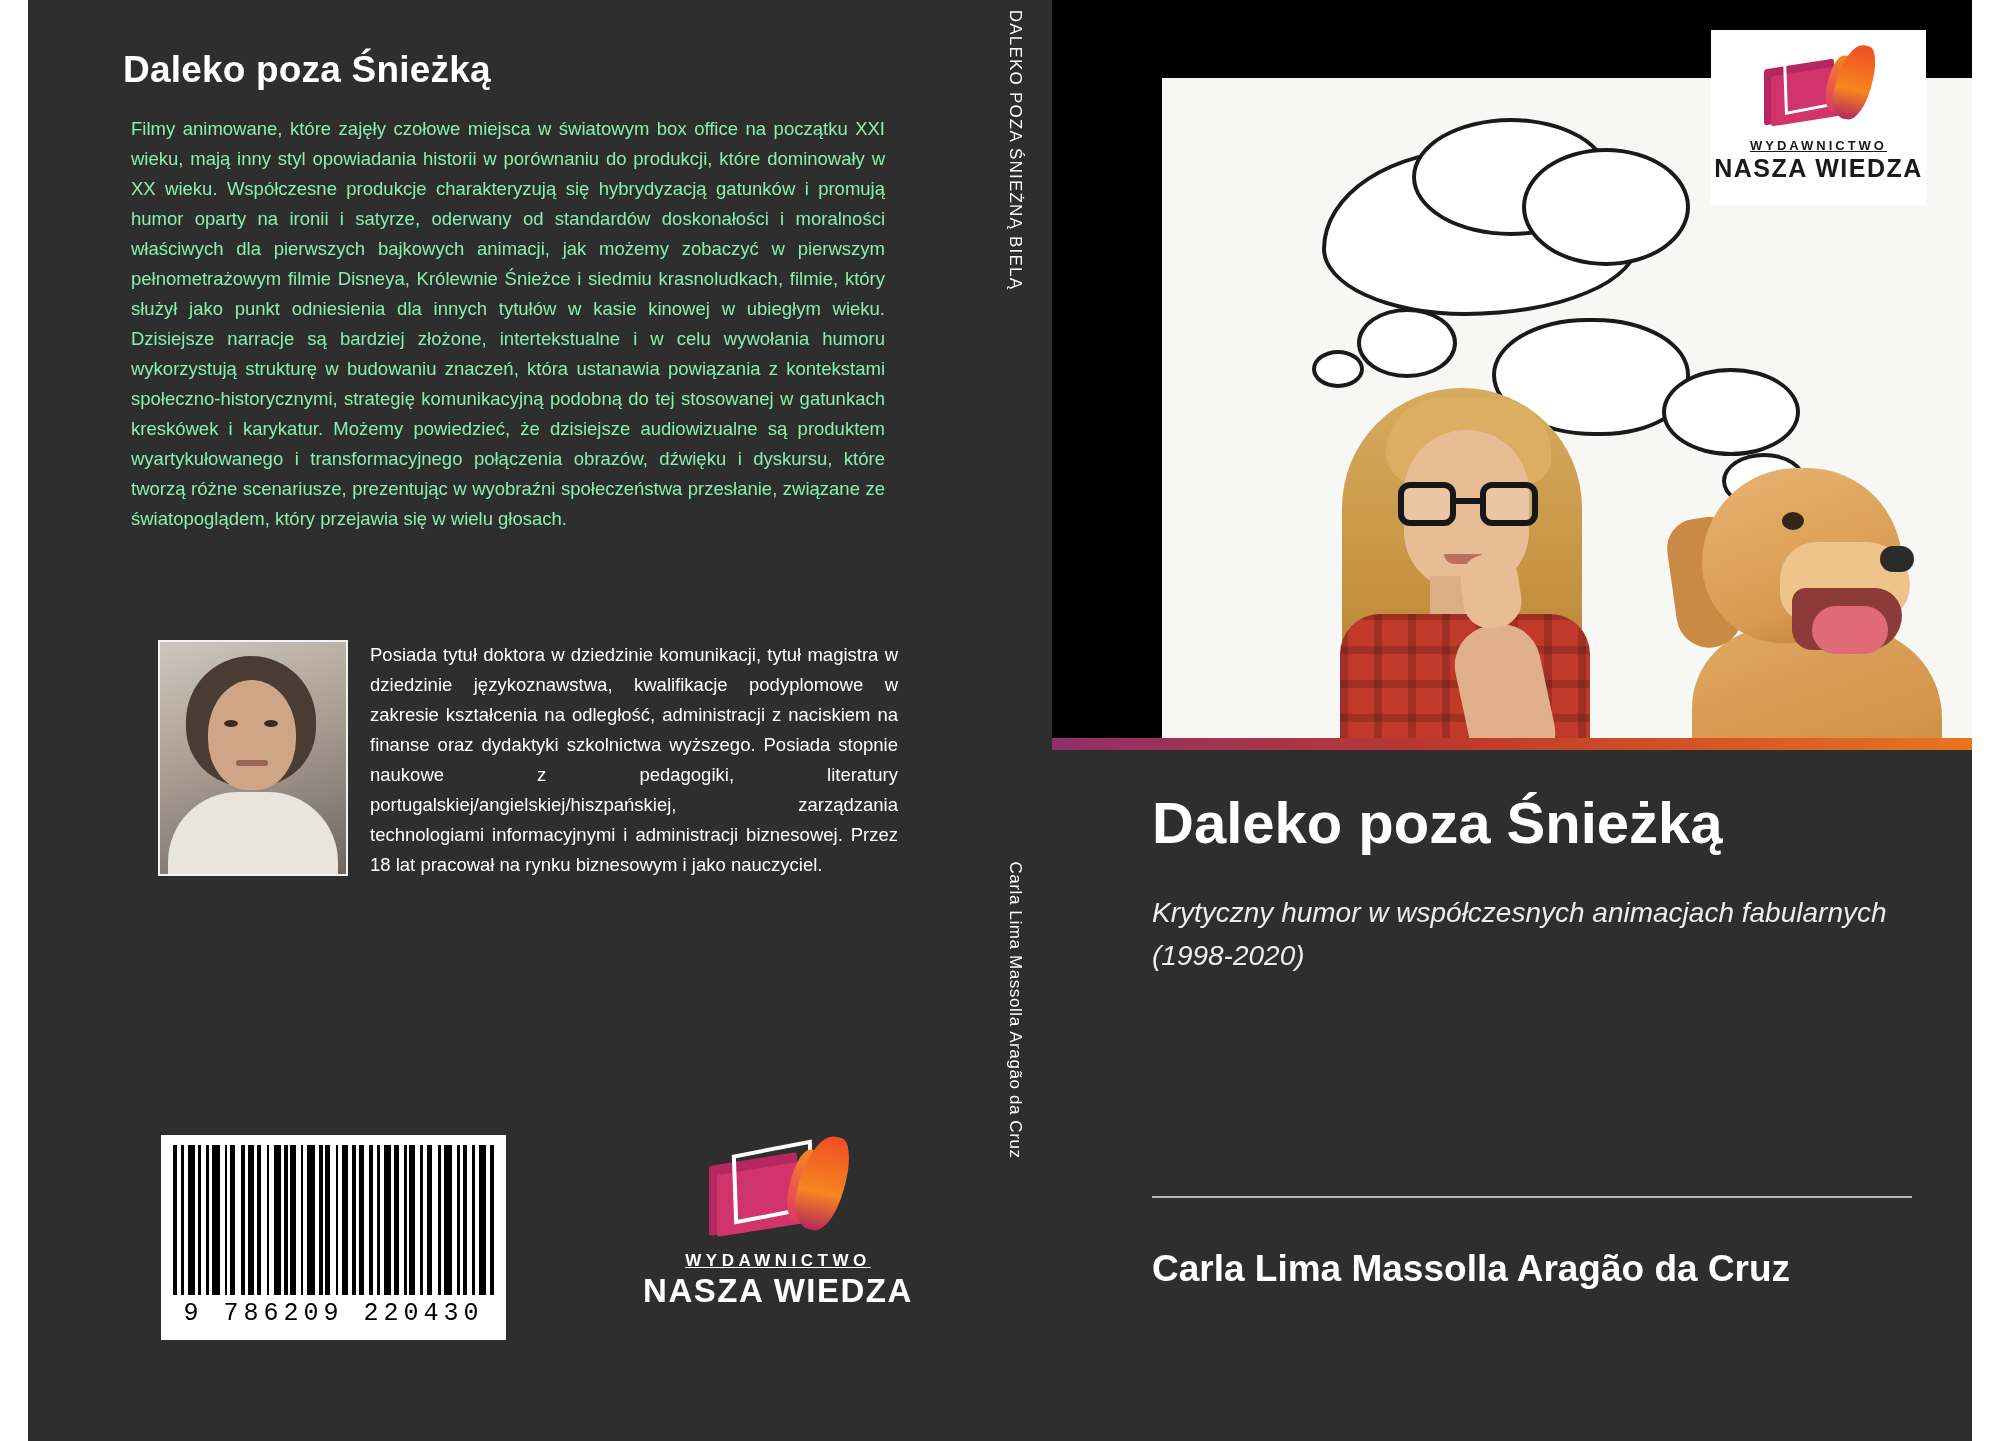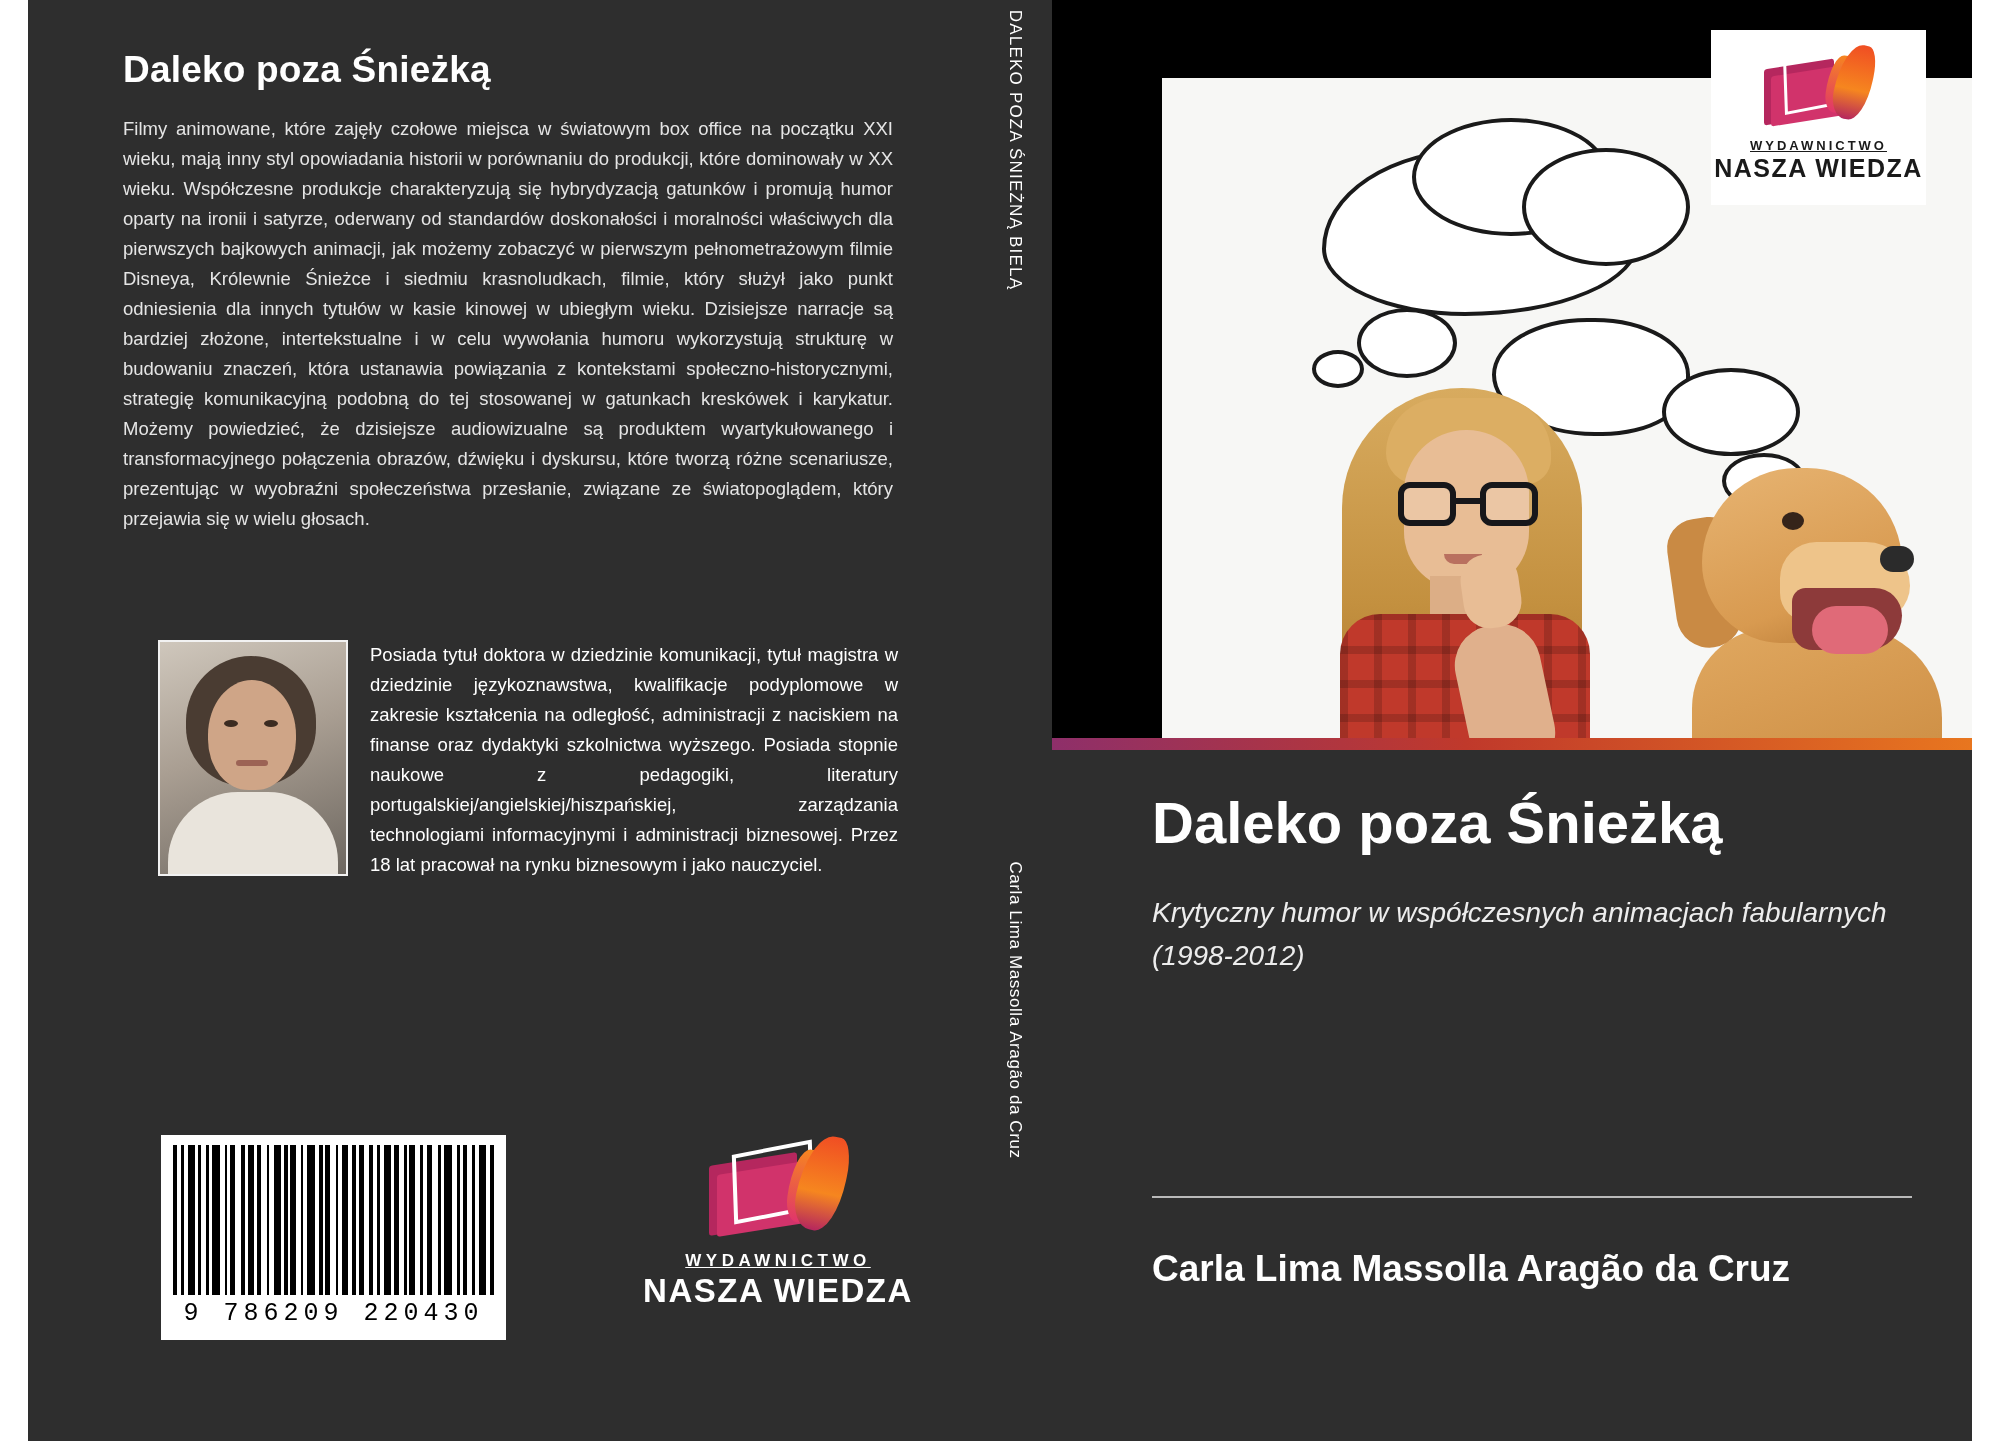--- a/index.html
+++ b/index.html
@@ -36,25 +36,25 @@
   }
   .back-title {
     color: #ffffff;
     font-size: 37px;
     font-weight: bold;
     letter-spacing: 0.2px;
     margin: 0 0 22px 0;
     line-height: 1.2;
   }
   .back-blurb {
-    color: #e5e5e5;
+    color: #86efac;
     font-size: 18.5px;
     line-height: 1.62;
     text-align: justify;
-    margin: 0;
+    margin: 8px;
   }
   .bio-block {
     position: absolute;
     left: 130px;
     top: 640px;
     width: 740px;
     display: flex;
     gap: 22px;
     align-items: flex-start;
   }
@@ -740,21 +740,21 @@
         </div>
         <div class="wyd">WYDAWNICTWO</div>
         <div class="nasza">NASZA WIEDZA</div>
       </div>
     </div>
 
     <div class="accent-bar"></div>
 
     <div class="front-text">
       <h1 class="front-title">Daleko poza Śnieżką</h1>
-      <p class="front-subtitle">Krytyczny humor w współczesnych animacjach fabularnych (1998-2012)</p>
+      <p class="front-subtitle">Krytyczny humor w współczesnych animacjach fabularnych (1998-2020)</p>
     </div>
 
     <div class="front-rule"></div>
 
     <div class="front-author">Carla Lima Massolla Aragão da Cruz</div>
   </div>
 
 </div>
 
 </body></html>

